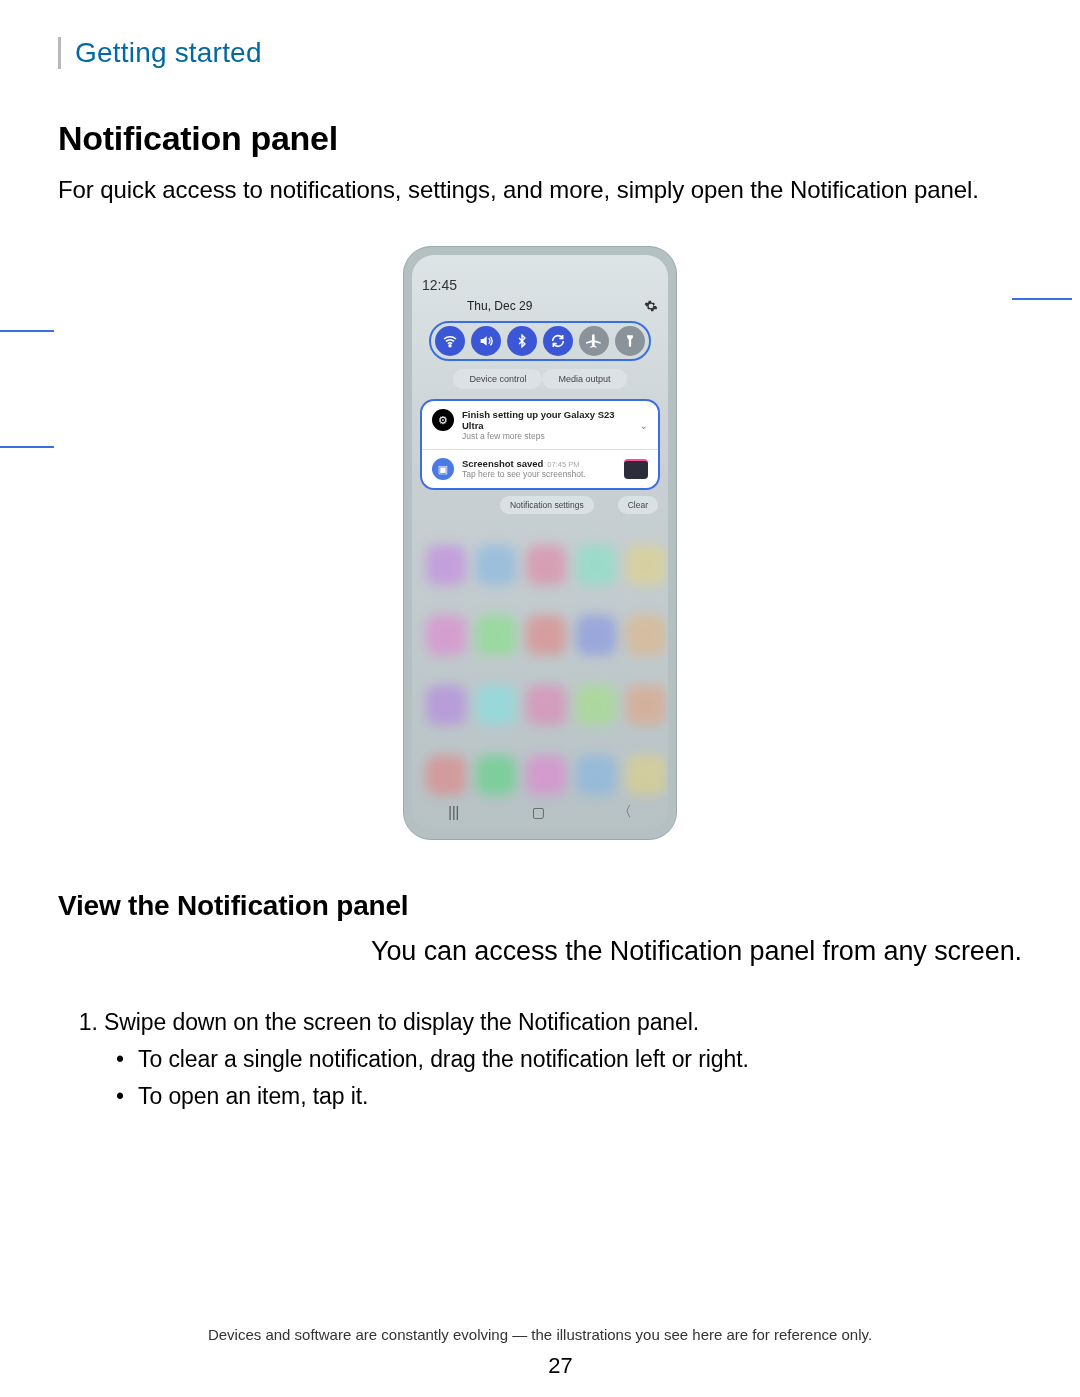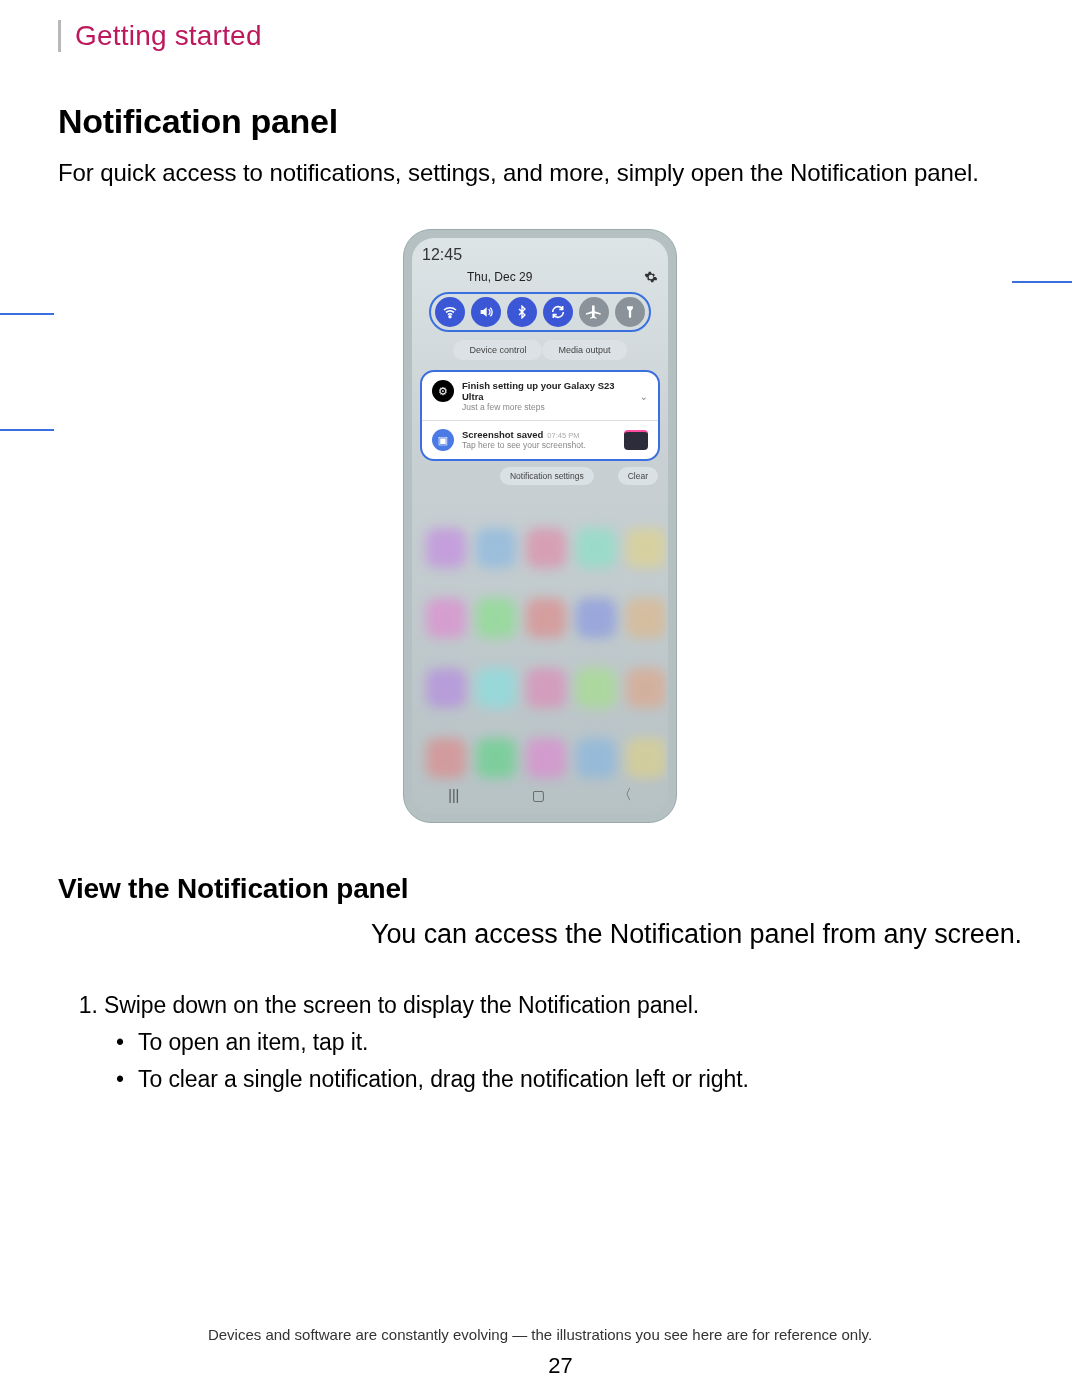--- a/index.html
+++ b/index.html
@@ -9,24 +9,25 @@
     height: 1397px;
     background: #fff;
     color: #000;
     position: relative;
     padding: 20px 58px 0 58px;
   }
   .breadcrumb {
     border-left: 3px solid #b8b8b8;
     padding-left: 14px;
     font-size: 28px;
-    color: #be185d;
+    color: #0369a1;
     font-weight: 400;
     margin-bottom: 50px;
     letter-spacing: 0.2px;
+    margin-top: 17px;
   }
   .h1 {
     font-size: 34px;
     font-weight: 600;
     margin-bottom: 16px;
     letter-spacing: -0.3px;
   }
   .p {
     font-size: 24px;
     line-height: 1.35;
@@ -49,23 +50,24 @@
     overflow: hidden;
   }
   .phone-inner {
     position: absolute;
     inset: 8px;
     border-radius: 22px;
     background: linear-gradient(180deg,#dde4e6 0%, #c8d0d3 38%, #b7c2c5 100%);
     overflow: hidden;
   }
   .status-time {
-    font-size: 16px;
+    font-size: 14px;
     color:#333;
     padding: 8px 0 2px 10px;
+    margin-top: 14px;
   }
   .date-row {
     display:flex;
     align-items:center;
     justify-content:space-between;
     padding: 4px 10px 8px 10px;
   }
   .date-text { font-size:12px; color:#222;margin-left:45px; }
   .gear {
     width:14px;height:14px;display:inline-block;
@@ -282,20 +284,20 @@
     </div>
   </div>
 </div>
 
 <div class="h2">View the Notification panel</div>
 <div class="p2">You can access the Notification panel from any screen.</div>
 <ol>
   <li>
     <span>Swipe down on the screen to display the Notification panel.</span>
     <ul>
+      <li>To clear a single notification, drag the notification left or right.</li>
       <li>To open an item, tap it.</li>
-      <li>To clear a single notification, drag the notification left or right.</li>
     </ul>
   </li>
 </ol>
 
 <div class="footer-note">Devices and software are constantly evolving — the illustrations you see here are for reference only.</div>
 <div class="page-num">27</div>
 
 </body></html>

